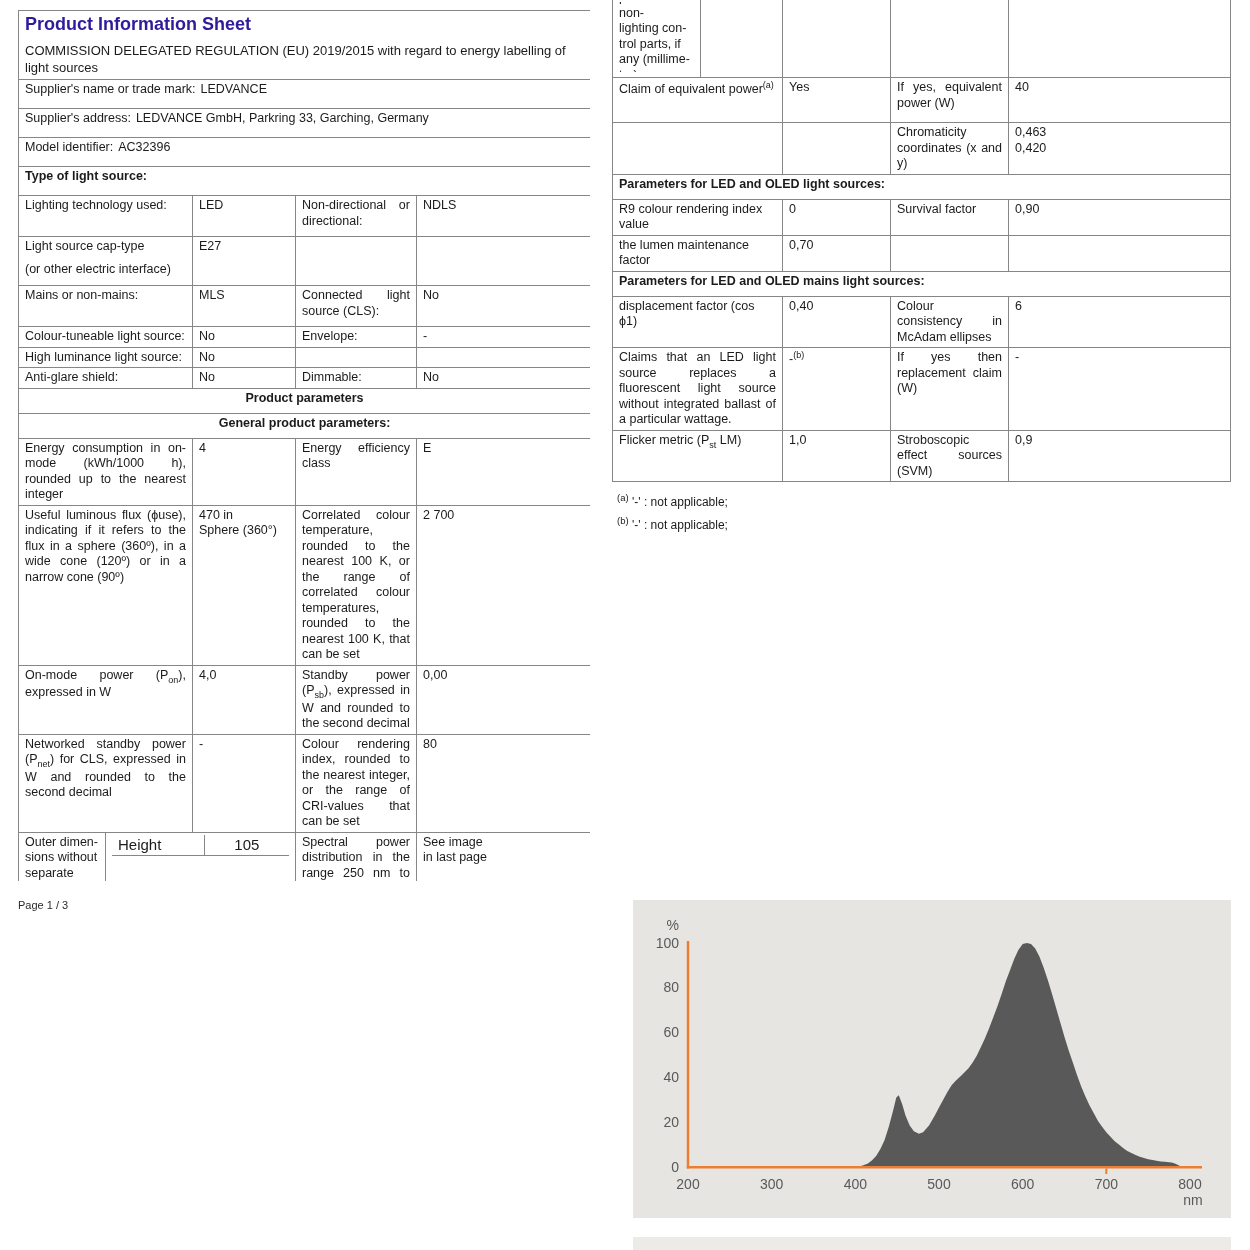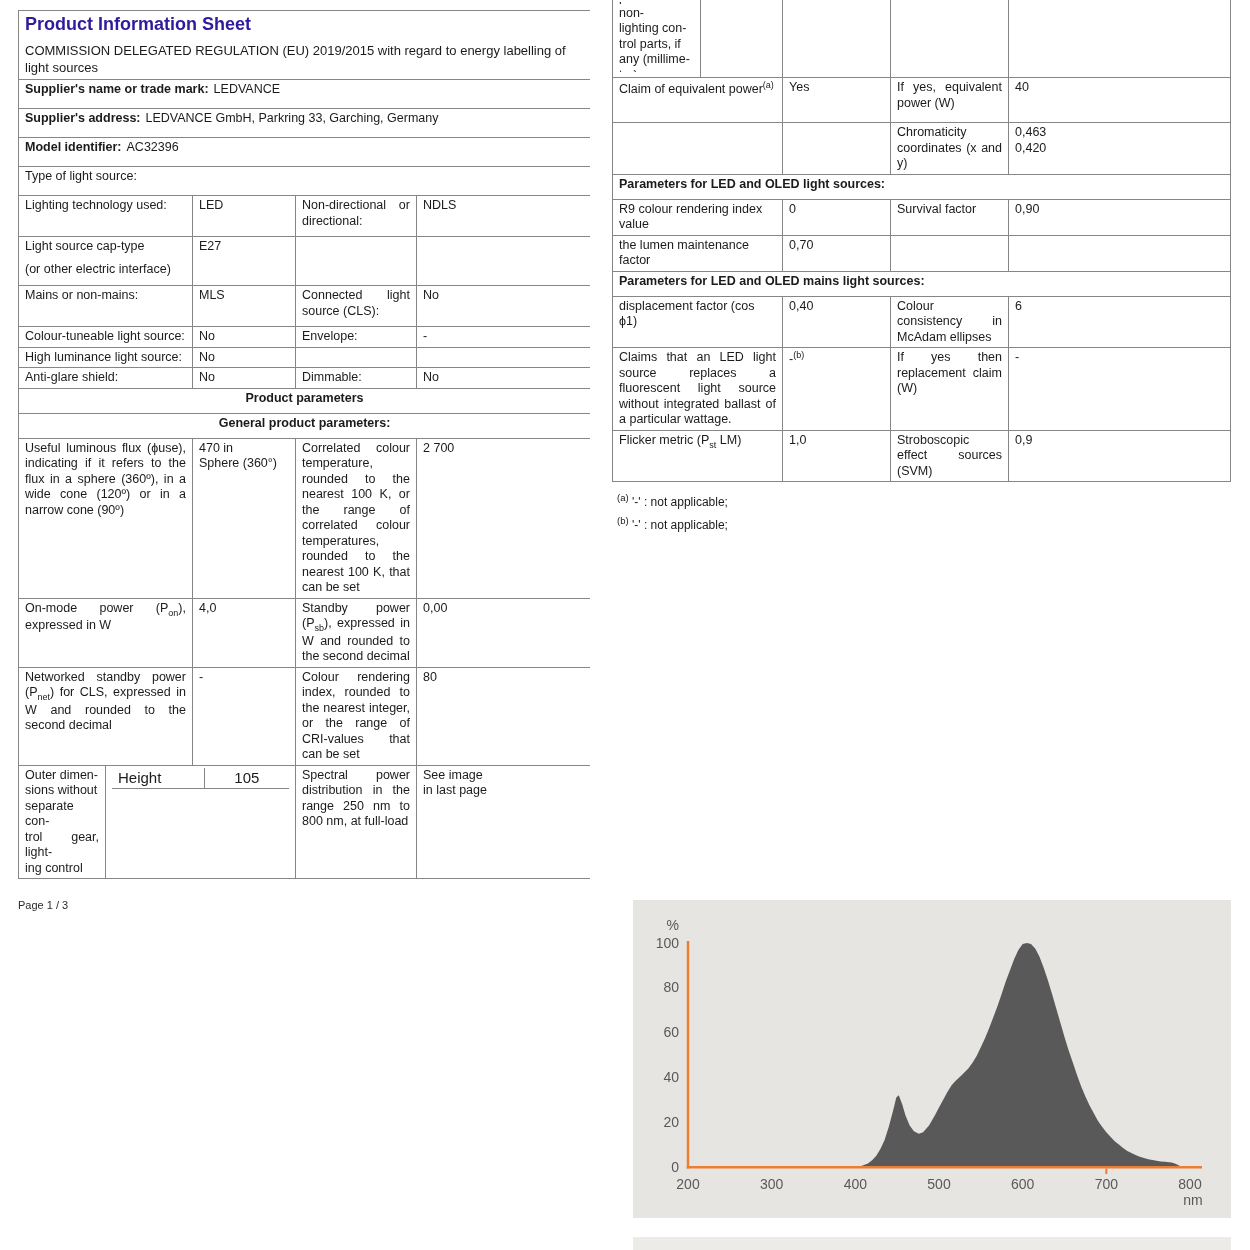--- a/index.html
+++ b/index.html
@@ -16,24 +16,24 @@
   table.sheet{border-collapse:collapse;table-layout:fixed;}
   table.sheet td{
     border:1px solid var(--border-color);
     vertical-align:top;padding:2px 6px;
     font-size:12.5px;line-height:1.24;
     word-wrap:break-word;overflow:hidden;
   }
   td.just{text-align:justify;}
   td.val{text-align:left;}
   .prewrap{white-space:pre-line;}
-  .b{font-weight:normal;}
+  .b{font-weight:bold;}
   td.hdrc{text-align:center;font-weight:bold;}
   td.hdrl{font-weight:bold;}
-  .lbl{font-weight:bold;margin-right:5px;}
+  .lbl{font-weight:normal;margin-right:5px;}
   sub{font-size:9px;}
   sup{font-size:9px;}
   
   .left-sheet{position:absolute;left:18px;top:10px;width:572px;height:871px;overflow:hidden;}
   .left-sheet table{width:572px;}
   .title-cell{padding:5px 8px 6px 8px;}
   .doc-title{font-size:18px;font-weight:bold;color:var(--title-color);margin-bottom:8px;}
   .doc-reg{font-size:13px;line-height:1.3;}
   .rh24{height:24px;}
   .rh36{height:36px;}
@@ -139,20 +139,26 @@
       <td colspan="2">Anti-glare shield:</td>
       <td class="val">No</td>
       <td>Dimmable:</td>
       <td class="val">No</td>
     </tr>
     <tr>
       <td colspan="5" class="hdrc rh20">Product parameters</td>
     </tr>
     <tr>
       <td colspan="5" class="hdrc rh20">General product parameters:</td>
+    </tr>
+    <tr>
+      <td colspan="2" class="just rh52">Energy consumption in on-mode (kWh/1000 h), rounded up to the nearest integer</td>
+      <td class="val">4</td>
+      <td class="just">Energy efficiency class</td>
+      <td class="val">E</td>
     </tr>
     <tr>
       <td colspan="2" class="just">Useful luminous flux (ϕuse), indicating if it refers to the flux in a sphere (360º), in a wide cone (120º) or in a narrow cone (90º)</td>
       <td class="val prewrap">470 in
 Sphere (360°)</td>
       <td class="just">Correlated colour temperature, rounded to the nearest 100 K, or the range of correlated colour temperatures, rounded to the nearest 100 K, that can be set</td>
       <td class="val">2 700</td>
     </tr>
     <tr>
       <td colspan="2" class="just"><span>On-mode power (P</span><sub>on</sub><span>), expressed in W</span></td>

